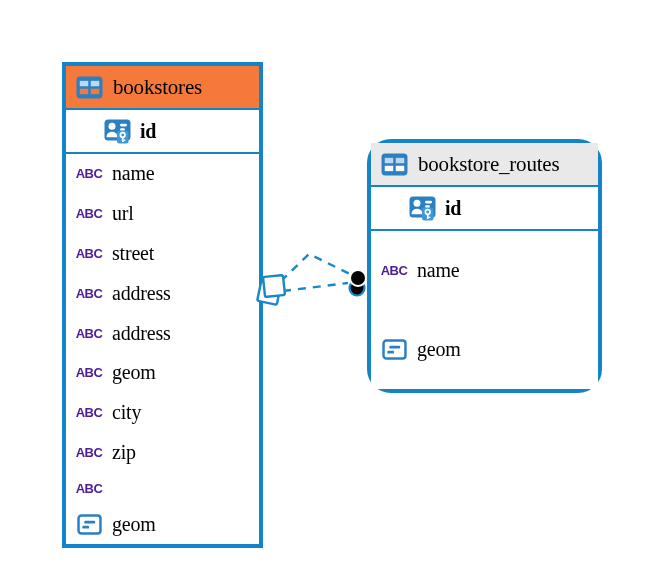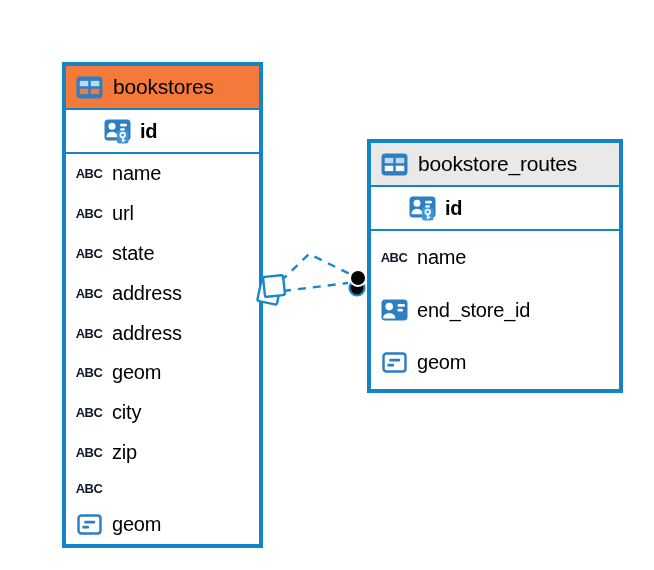--- a/index.html
+++ b/index.html
@@ -6,41 +6,41 @@
   .canvas{
     position:relative;width:654px;height:570px;background:#ffffff;overflow:hidden;
     font-family:"Liberation Sans", sans-serif;color:#000;
   }
   
   .table{
     position:absolute;background:#fff;border:4px solid #1584C6;
     display:flex;flex-direction:column;box-sizing:border-box;z-index:1;
   }
   .t-bookstores{left:62px;top:62px;width:201px;height:486px;}
-  .t-routes{left:367px;top:139px;width:256px;height:254px;}
+  .t-routes{left:367px;top:139px;width:235px;height:254px;border-radius:24px;}
   .hdr{
     height:42px;flex:0 0 42px;display:flex;align-items:center;gap:9px;
     padding:0 8px;border-bottom:2px solid #1584C6;font-size:21px;letter-spacing:-0.2px;
   }
   .hdr-orange{background:#F6793C;--cellb:#F6793C;}
   .hdr-gray{background:#E9E9E9;--cellb:#FAFAFA;}
   .row{
     flex:1 1 auto;display:flex;align-items:center;gap:8px;padding:0 8px;
     font-size:20px;letter-spacing:-0.2px;background:#fff;
   }
   .row.pk{flex:0 0 42px;border-bottom:2px solid #1584C6;font-weight:700;padding-left:36px;}
   .icn{flex:0 0 30px;display:flex;align-items:center;justify-content:center;}
-  .lbl,.tname{white-space:nowrap;}
+  .lbl,.tname{white-space:nowrap;font-family:Liberation Serif, serif;}
   
   .i-table{width:27px;height:23px;display:block;}
   .i-pk{width:27px;height:25px;display:block;}
   .i-ref{width:27px;height:22px;display:block;}
   .i-geom{width:25px;height:21px;display:block;}
   .abc{
-    font-size:13px;font-weight:700;color:#0f172a;letter-spacing:-0.5px;
+    font-size:13px;font-weight:700;color:#4c1d95;letter-spacing:-0.5px;
     transform:scaleY(1.05);display:inline-block;
   }
   
   .rel-overlay{position:absolute;left:0;top:0;z-index:2;pointer-events:none;}
 </style>
 </head>
 <body>
 
 <div class="canvas">
 
@@ -105,21 +105,21 @@
     <div class="row">
       <span class="icn">
           <span class="abc">ABC</span>
         </span>
       <span class="lbl">url</span>
     </div>
     <div class="row">
       <span class="icn">
           <span class="abc">ABC</span>
         </span>
-      <span class="lbl">state</span>
+      <span class="lbl">street</span>
     </div>
     <div class="row">
       <span class="icn">
           <span class="abc">ABC</span>
         </span>
       <span class="lbl">address</span>
     </div>
     <div class="row">
       <span class="icn">
           <span class="abc">ABC</span>
@@ -174,28 +174,20 @@
             <use href="#sym-pk"></use>
           </svg>
         </span>
       <span class="lbl">id</span>
     </div>
     <div class="row">
       <span class="icn">
           <span class="abc">ABC</span>
         </span>
       <span class="lbl">name</span>
-    </div>
-    <div class="row">
-      <span class="icn">
-          <svg class="i-ref">
-            <use href="#sym-ref"></use>
-          </svg>
-        </span>
-      <span class="lbl">end_store_id</span>
     </div>
     <div class="row">
       <span class="icn">
           <svg class="i-geom">
             <use href="#sym-geom"></use>
           </svg>
         </span>
       <span class="lbl">geom</span>
     </div>
   </div>

